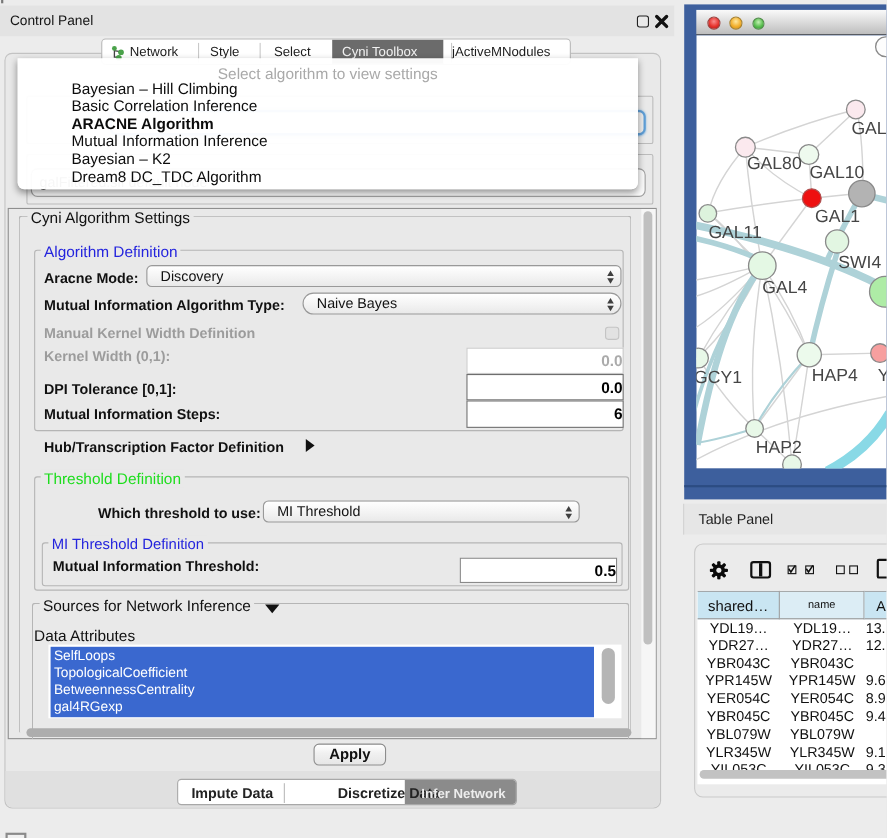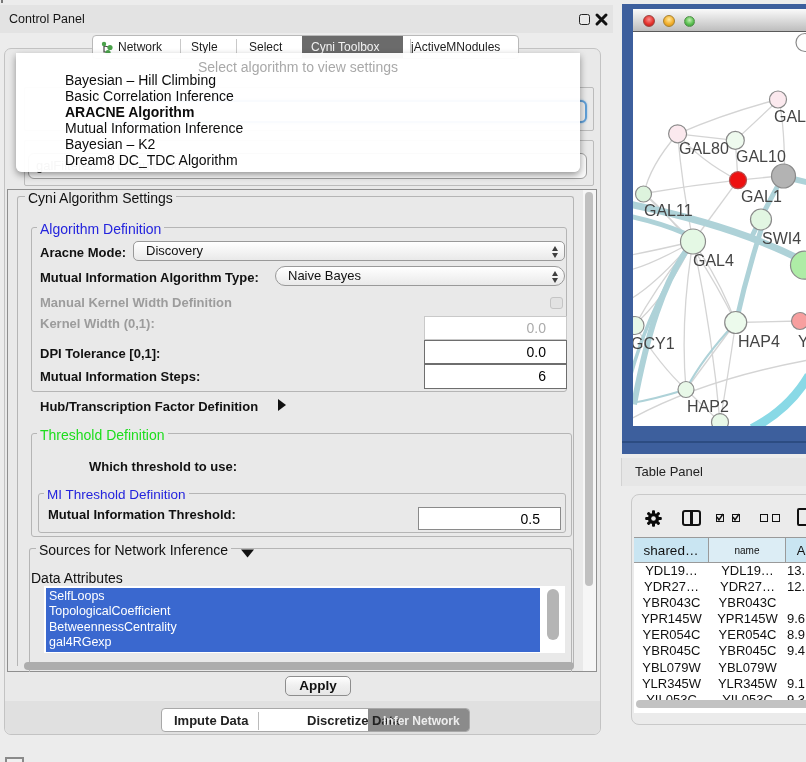--- a/index.html
+++ b/index.html
@@ -71,20 +71,21 @@
 
 <div class="abs lbl" style="left:40px;top:399px;font-size:13px;font-weight:bold;color:#111;">Hub/Transcription Factor Definition</div>
 <svg class="abs" style="left:276px;top:398px;" width="12" height="14" viewBox="0 0 12 14">
       <path d="M2 1 L10 7 L2 13 Z" fill="#111"></path>
     </svg>
 
 <div class="abs" style="left:31px;top:433px;width:541px;height:104px;border:1px solid #b5b5b5;border-radius:3px;"></div>
 <div class="abs" style="left:37px;top:427px;background:#e9e9e9;padding:0 3px;font-size:14px;color:#1ddd1d;">Threshold Definition</div>
 
 <div class="abs lbl" style="left:89px;top:459px;font-size:13px;font-weight:bold;color:#111;">Which threshold to use:</div>
+<div class="abs combo" style="left:239px;top:455px;width:288px;height:20px;">MI Threshold</div>
 
 <div class="abs" style="left:38px;top:493px;width:528px;height:40px;border:1px solid #b5b5b5;border-radius:3px;"></div>
 <div class="abs" style="left:44px;top:487px;background:#e9e9e9;padding:0 3px;font-size:13.5px;color:#2424dd;">MI Threshold Definition</div>
 <div class="abs lbl" style="left:48px;top:507px;font-size:13px;font-weight:bold;color:#111;">Mutual Information Threshold:</div>
 <div class="abs field" style="left:418px;top:507px;width:143px;height:23px;border:1px solid #8a8a8a;color:#000;">0.5</div>
 
 <div class="abs" style="left:29px;top:548px;width:543px;height:124px;border:1px solid #b5b5b5;border-bottom:none;border-radius:3px 3px 0 0;"></div>
 <div class="abs" style="left:36px;top:542px;background:#e9e9e9;padding:0 3px;font-size:14px;color:#111;">Sources for Network Inference</div>
 <svg class="abs" style="left:240px;top:548px;" width="15" height="11" viewBox="0 0 15 11">
       <path d="M1 1.5 L14 1.5 L7.5 9.5 Z" fill="#111"></path>
@@ -250,14 +251,14 @@
   <div class="abs" style="left:75px;top:26px;width:77px;text-align:center;line-height:16.1px;">YDL19…<br>YDR27…<br>YBR043C<br>YPR145W<br>YER054C<br>YBR045C<br>YBL079W<br>YLR345W<br>YIL053C</div>
   <div class="abs" style="left:153px;top:26px;width:40px;line-height:16.1px;">13.<br>12.<br>&nbsp;<br>9.6<br>8.9<br>9.4<br>&nbsp;<br>9.1<br>9.3</div>
   <div class="abs" style="left:2px;top:163px;width:180px;height:8px;background:#c2c2c2;border-radius:4px;"></div>
 </div>
 
 </div>
 <style>
 .combo { background:linear-gradient(#ffffff,#f2f2f2 60%,#e9e9e9); border:1px solid #999; border-radius:5px; font-size:13px; color:#111; line-height:18px; padding-left:12px; }
 .combo::before { content:""; position:absolute; right:6px; top:4px; width:0; height:0; border-left:3.5px solid transparent; border-right:3.5px solid transparent; border-bottom:5px solid #3f3f3f; }
 .combo::after { content:""; position:absolute; right:6px; top:11px; width:0; height:0; border-left:3.5px solid transparent; border-right:3.5px solid transparent; border-top:5px solid #3f3f3f; }
-.field { background:#fff; font-size:14px; text-align:right; padding-right:20px; line-height:22px; }
+.field { background:#fff; font-size:14px; text-align:right; padding-right:0; line-height:22px;font-weight:bold; }
 </style>
 
 </body></html>

